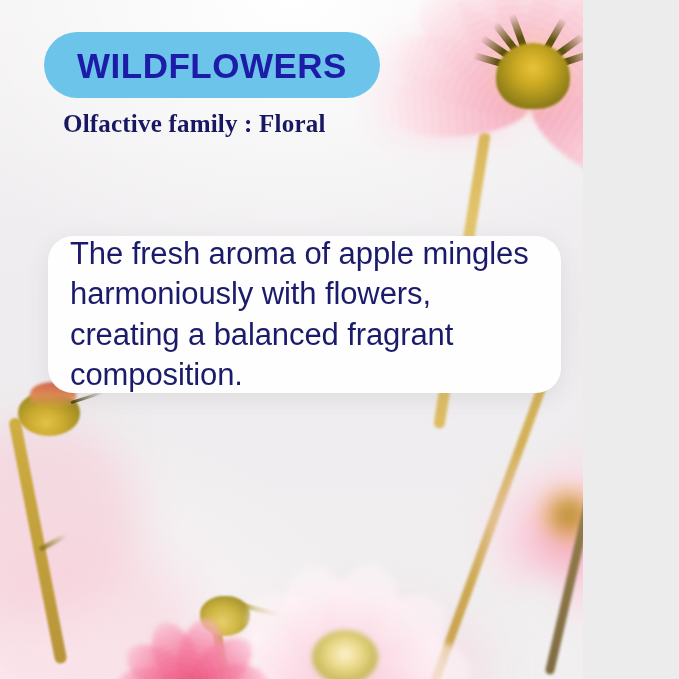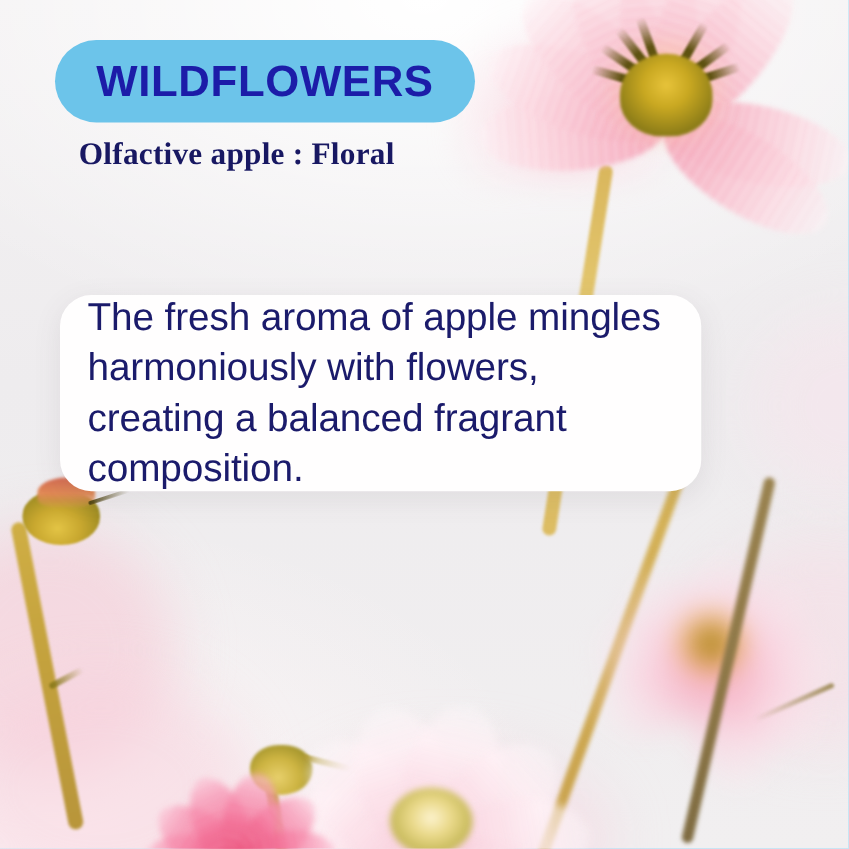--- a/index.html
+++ b/index.html
@@ -5,22 +5,22 @@
   * { margin:0; padding:0; box-sizing:border-box; }
   html, body {
     width:679px; height:679px;
     overflow:hidden;
     background:#ececed;
     font-family:"Liberation Sans", sans-serif;
   }
 
   #stage {
     position:relative;
-    width:679px; height:679px;
-    background:#7dd3fc;
+    width:583px; height:679px;
+    background:#f0abfc;
     overflow:hidden;
     padding-left:40px;
   }
 
   
   .photo { position:absolute; inset:0; overflow:hidden; }
 
   .wash {
     position:absolute; inset:0;
     background:
@@ -362,19 +362,19 @@
       <div class="p" style="transform:rotate(318deg);"></div>
       <div class="p" style="transform:rotate(350deg);"></div>
       <div class="p" style="transform:rotate(26deg);"></div>
     </div>
   </div>
 
   <div id="badge">
     <span id="badge-label">WILDFLOWERS</span>
   </div>
 
-  <div id="subtitle">Olfactive apple : Floral</div>
+  <div id="subtitle">Olfactive family : Floral</div>
 
   <div id="info-card">
     <p id="info-card-text">The fresh aroma of apple mingles harmoniously with flowers, creating a balanced fragrant composition.</p>
   </div>
 
 </div>
 
 </body></html>

